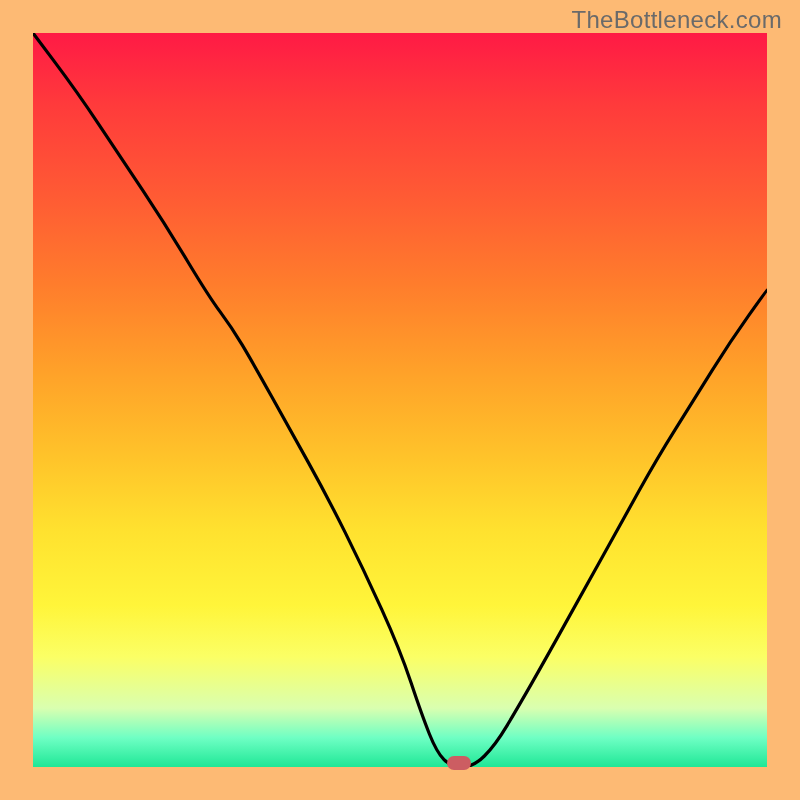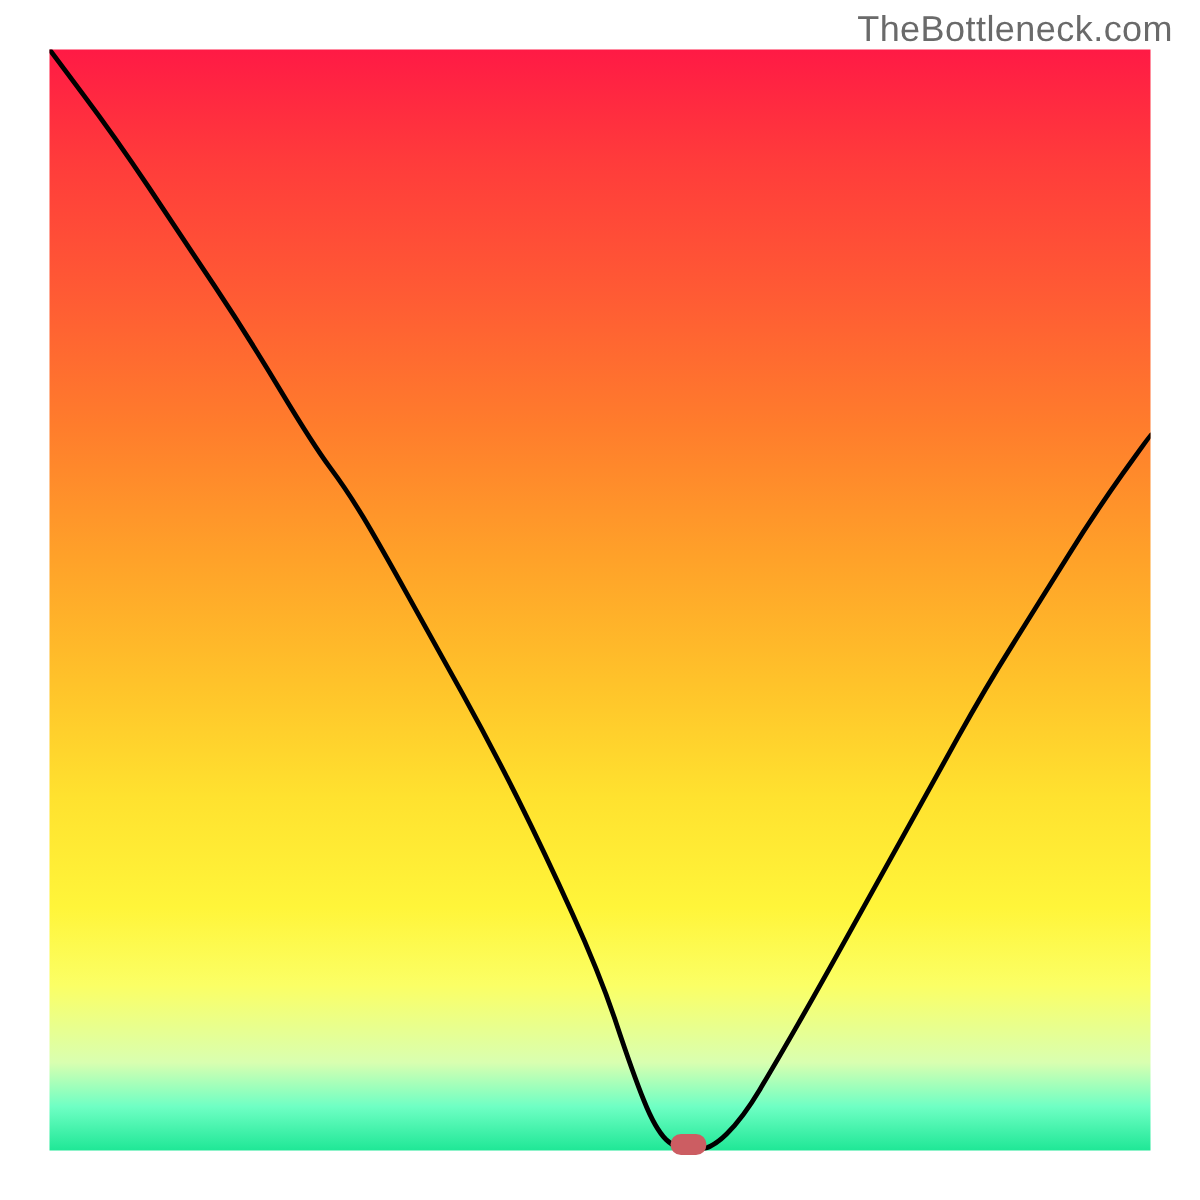--- a/index.html
+++ b/index.html
@@ -8,21 +8,21 @@
     width: 800px;
     height: 800px;
     background: #000;
     font-family: Arial, Helvetica, sans-serif;
     overflow: hidden;
   }
   .frame {
     position: relative;
     width: 800px;
     height: 800px;
-    background: #ffffff;
+    background: #fdba74;
   }
   .watermark {
     position: absolute;
     top: 6px;
     right: 18px;
     color: #6a6a6a;
     font-size: 24px;
     font-weight: 500;
     letter-spacing: 0.3px;
     z-index: 5;

